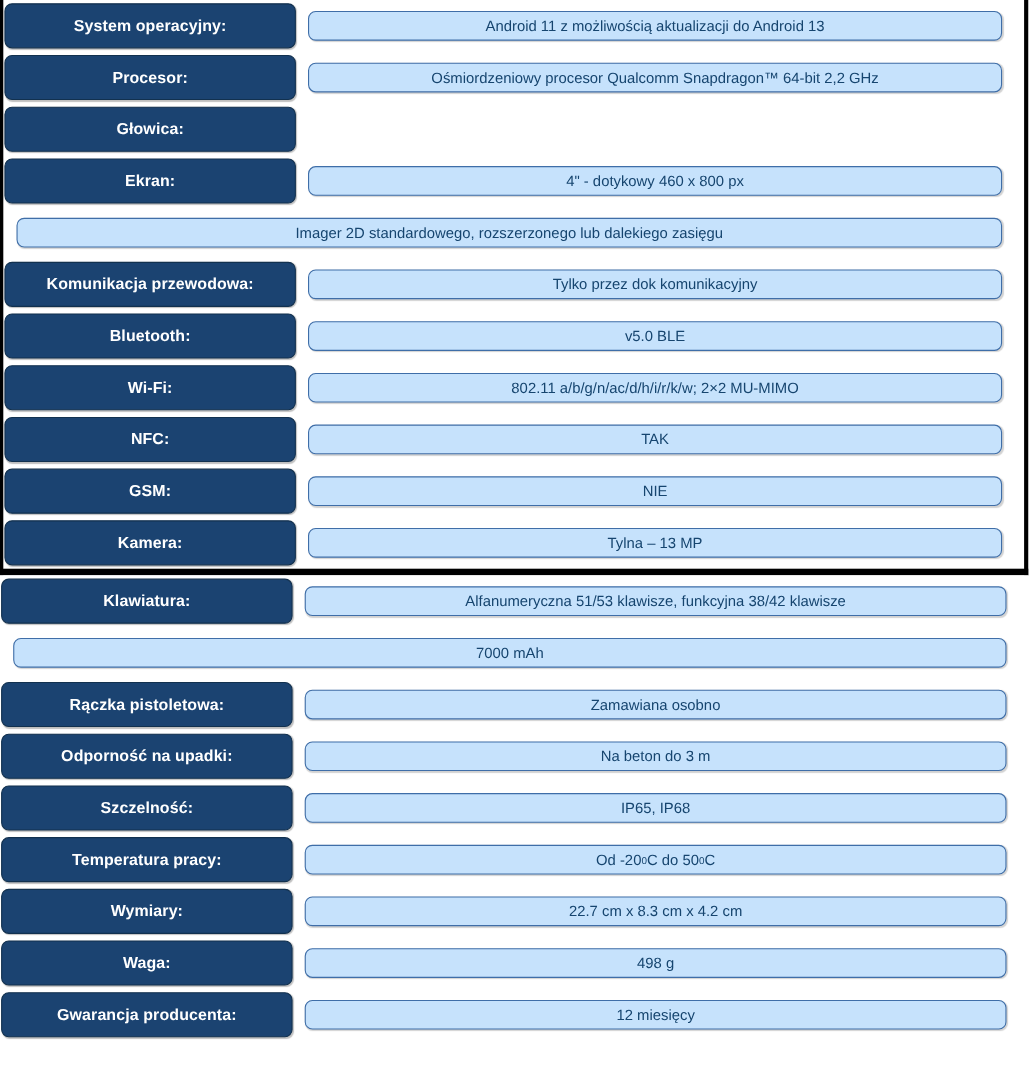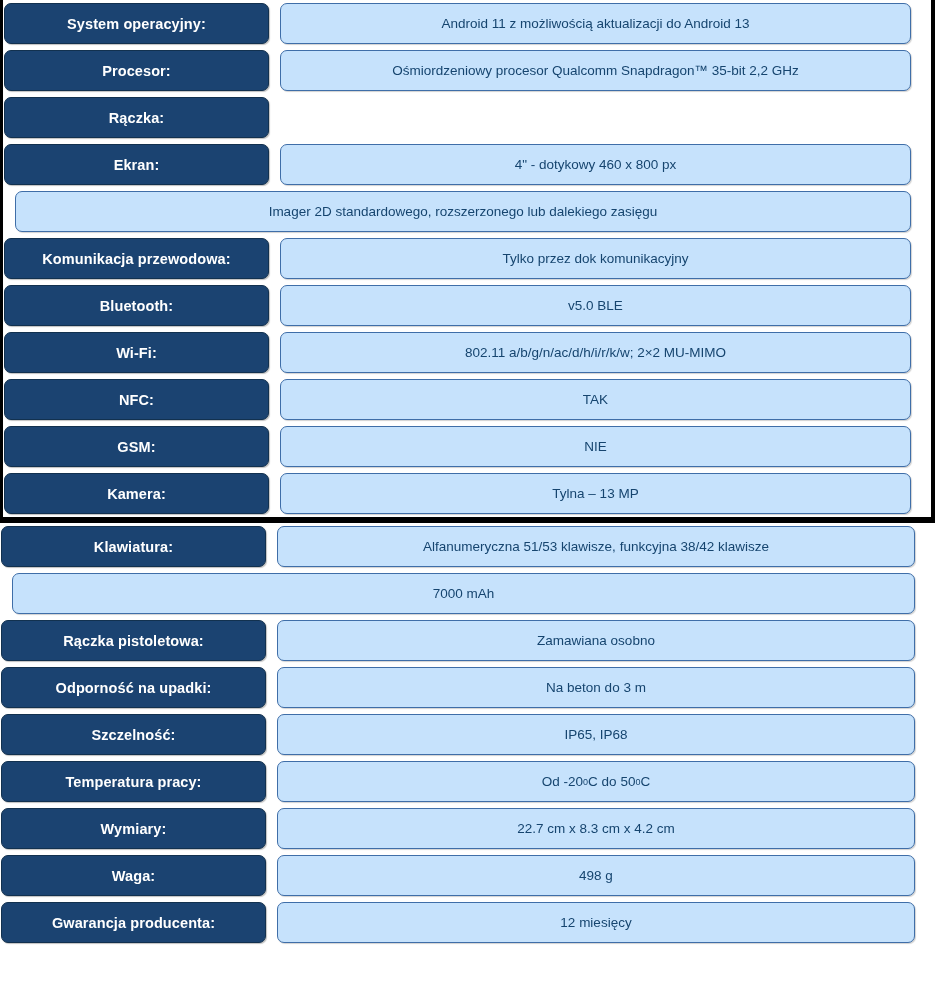--- a/index.html
+++ b/index.html
@@ -65,21 +65,21 @@
     letter-spacing: 0.1px;
     box-shadow: 1px 1px 1px rgba(0,0,0,0.25);
   }
 
   .gap-cell {
     flex: 0 0 11px;
   }
 
   .value-cell {
     flex: 1 1 auto;
-    height: 41px;
+    height: 27px;
     box-sizing: border-box;
     background: #c6e2fc;
     border: 1px solid #3f6ea8;
     border-radius: 7px;
     color: #16456f;
     font-size: 13.5px;
     font-weight: normal;
     display: flex;
     align-items: center;
     justify-content: center;
@@ -105,24 +105,24 @@
 
 <div class="spec-section framed">
       <div class="spec-row">
         <div class="label-cell">System operacyjny:</div>
         <div class="gap-cell"></div>
         <div class="value-cell">Android 11 z możliwością aktualizacji do Android 13</div>
       </div>
       <div class="spec-row">
         <div class="label-cell">Procesor:</div>
         <div class="gap-cell"></div>
-        <div class="value-cell">Ośmiordzeniowy procesor Qualcomm Snapdragon™ 35-bit 2,2 GHz</div>
-      </div>
-      <div class="spec-row">
-        <div class="label-cell">Rączka:</div>
+        <div class="value-cell">Ośmiordzeniowy procesor Qualcomm Snapdragon™ 64-bit 2,2 GHz</div>
+      </div>
+      <div class="spec-row">
+        <div class="label-cell">Głowica:</div>
         <div class="gap-cell"></div>
       </div>
       <div class="spec-row">
         <div class="label-cell">Ekran:</div>
         <div class="gap-cell"></div>
         <div class="value-cell">4" - dotykowy 460 x 800 px</div>
       </div>
       <div class="spec-row">
         <div class="gap-cell"></div>
         <div class="value-cell">Imager 2D standardowego, rozszerzonego lub dalekiego zasięgu</div>

